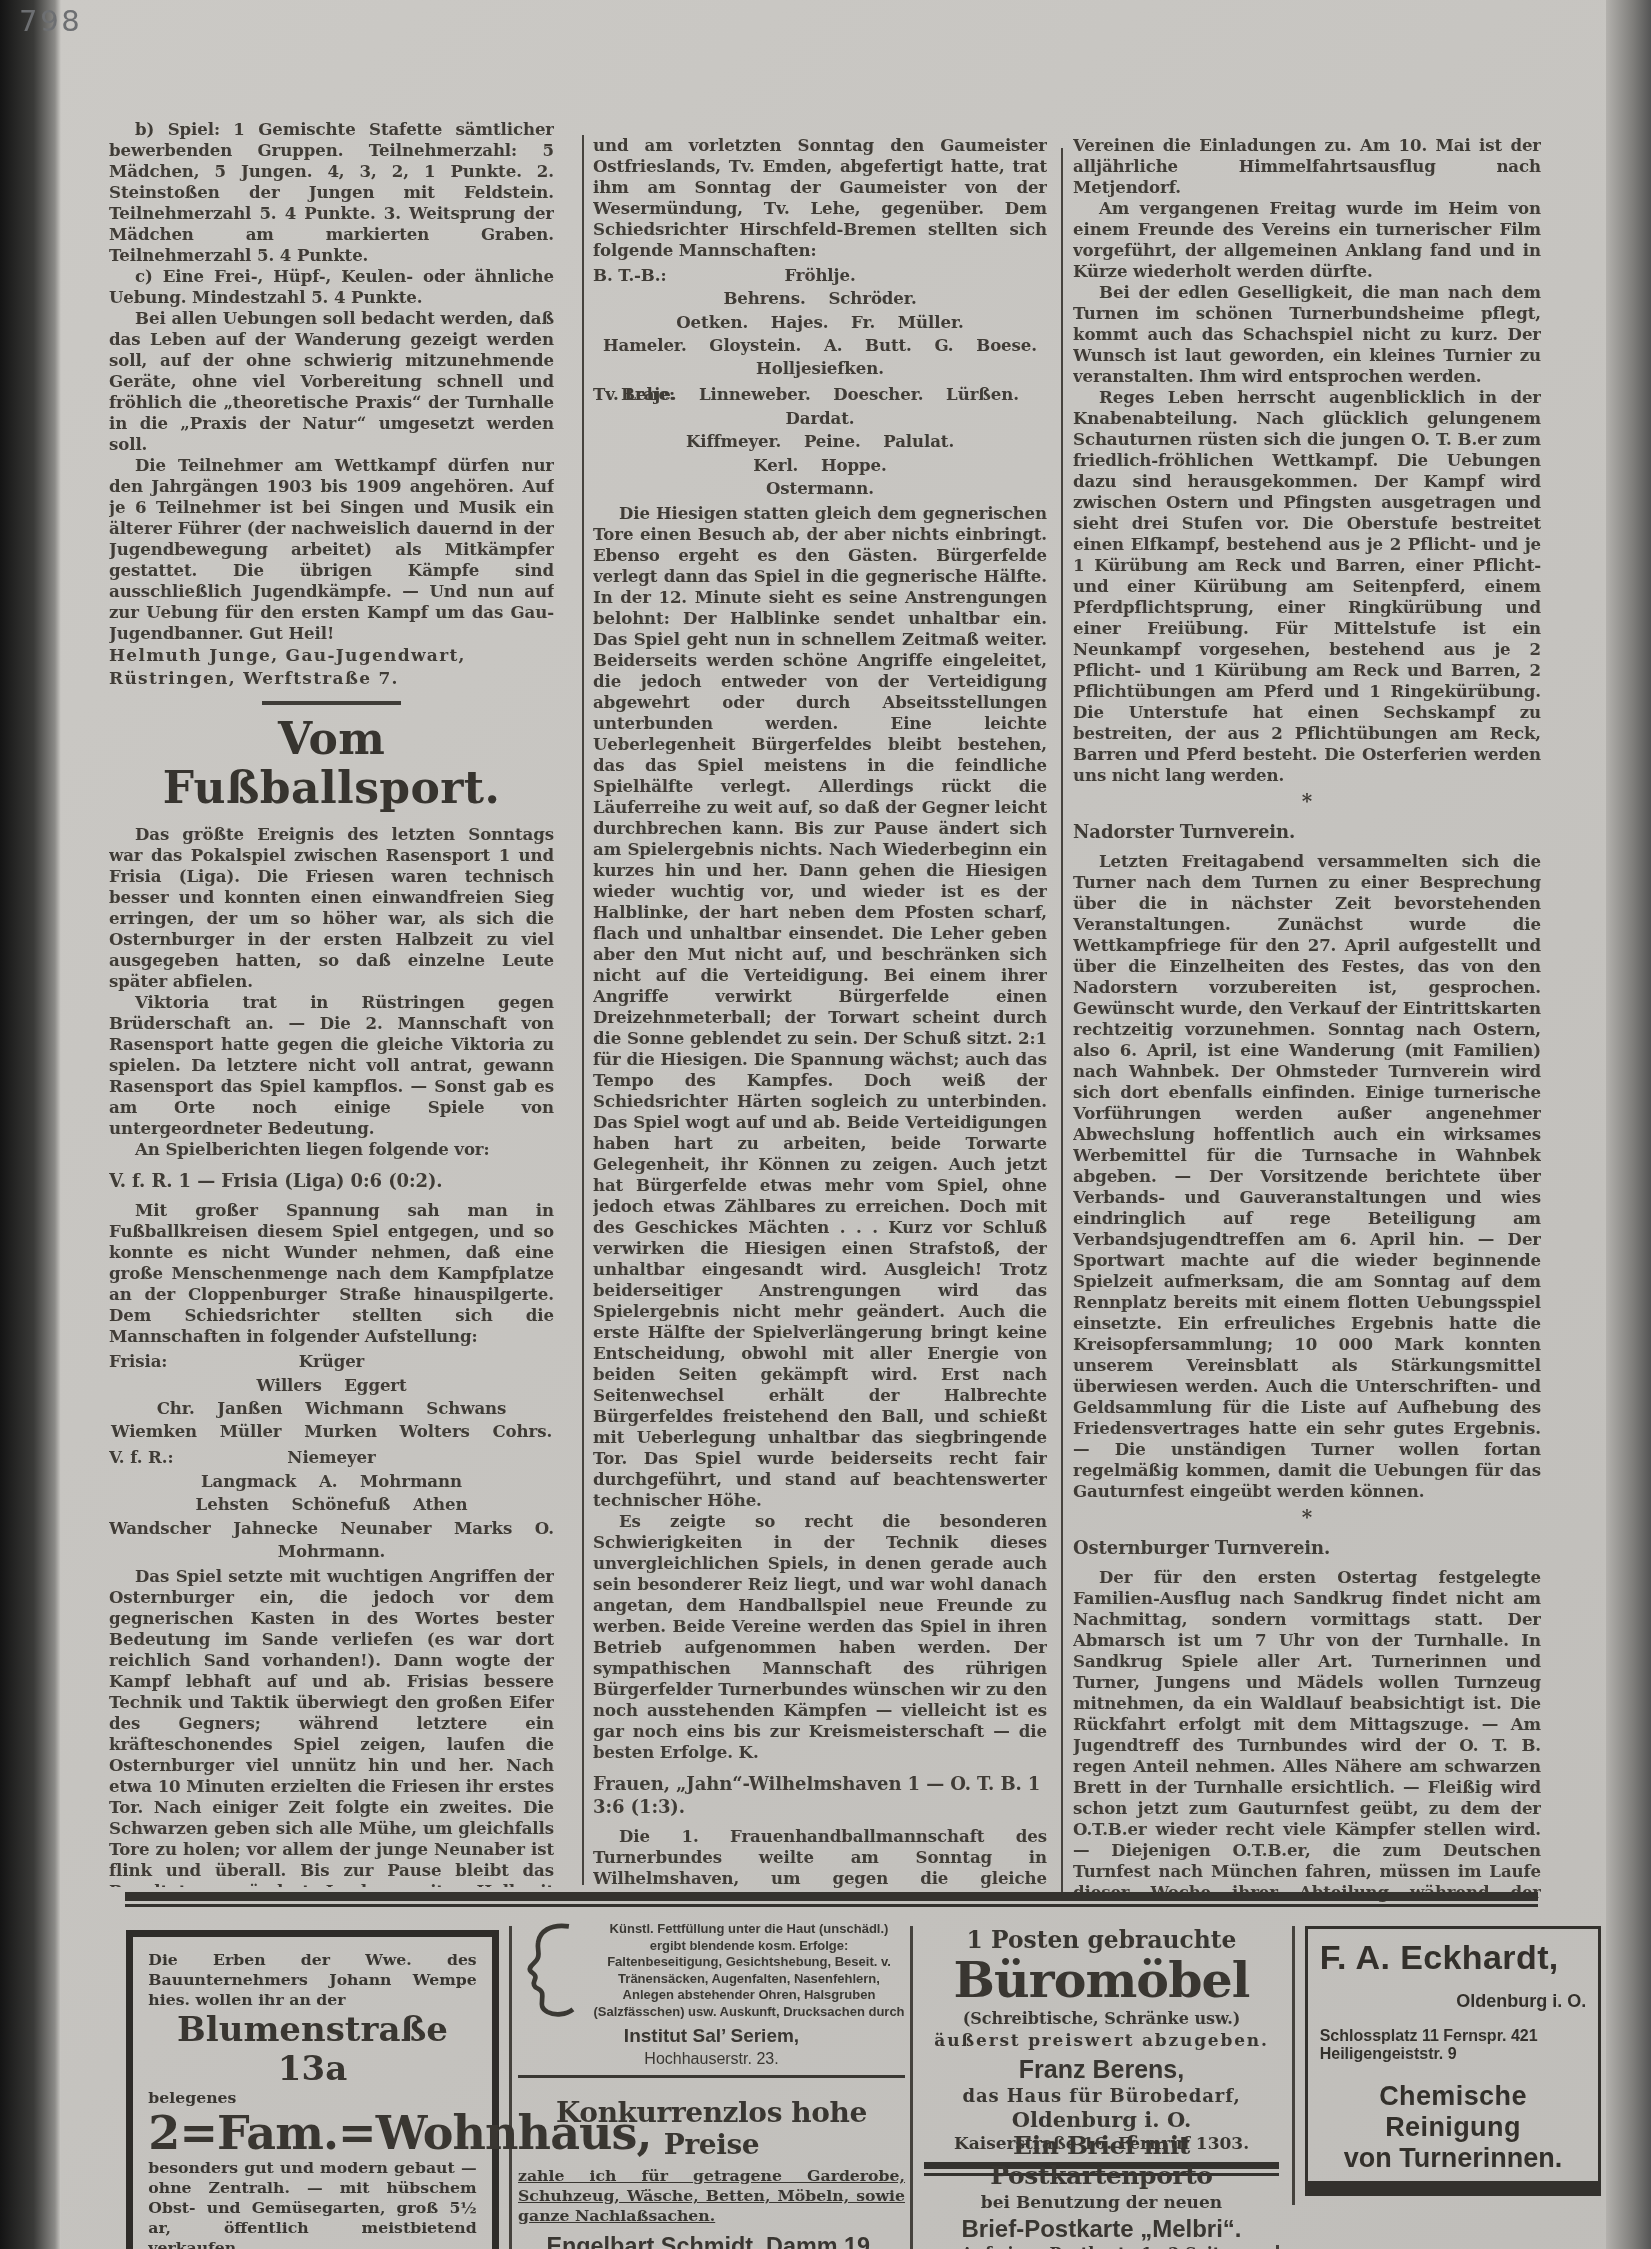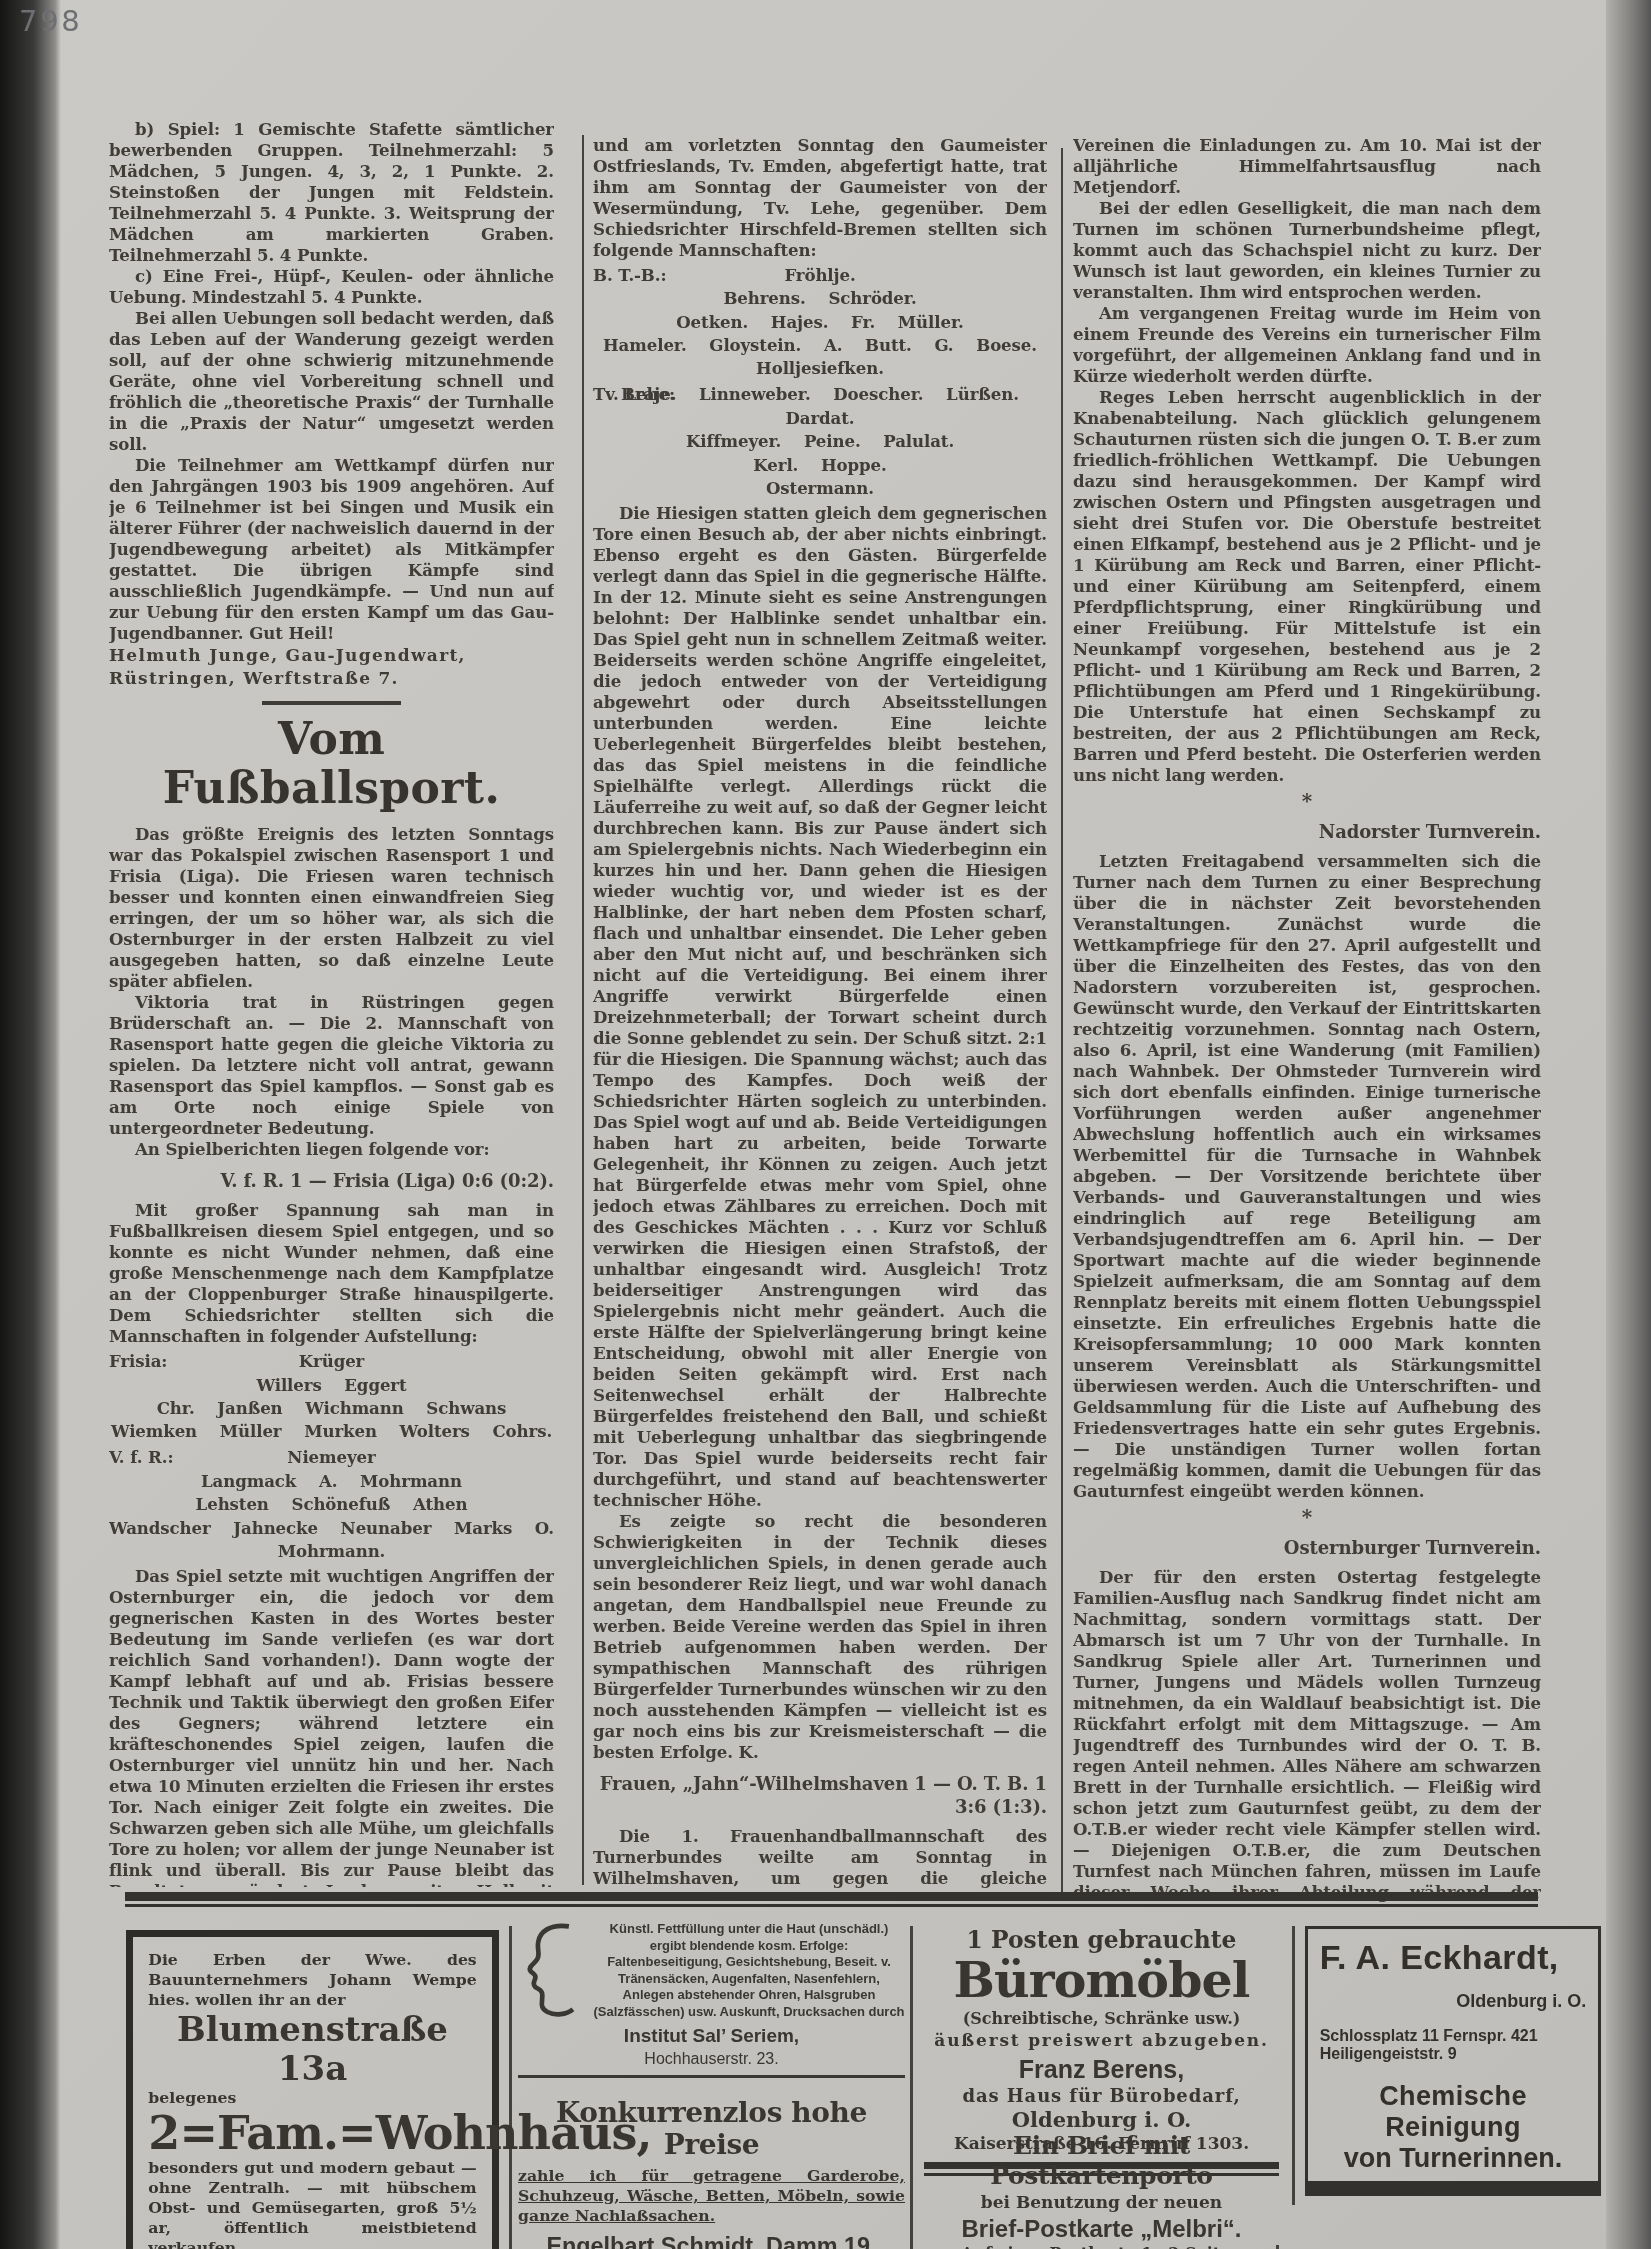--- a/index.html
+++ b/index.html
@@ -15,21 +15,21 @@
         color:#6d6f72;letter-spacing:2.7px;}
   
   .col{position:absolute;overflow:hidden;color:#403c36;}
   .bodytext{font:700 16.6px/21px "DejaVu Serif",serif;text-align:justify;letter-spacing:-0.1px;}
   .p{text-indent:26px;margin:0;}
   .p0{text-indent:0;margin:0;}
   .rule-v{position:absolute;width:2.2px;background:#45423d;}
   .sep{width:139px;height:4px;background:#3f3c37;margin:11.7px auto 9px auto;}
   .headline1{font:700 44px/1.12 "DejaVu Serif",serif;text-align:center;letter-spacing:0.4px;
         color:#37342f;margin:3.6px 0 11.7px 0;}
-  .match-title{text-align:right;font:700 18px/22.5px "DejaVu Serif",serif;margin:10px 0 8px 0;text-indent:0;}
+  .match-title{text-align:left;font:700 18px/22.5px "DejaVu Serif",serif;margin:10px 0 8px 0;text-indent:0;}
   .lineup{position:relative;margin:2.7px 0;}
   .lineup-label{position:absolute;left:0;top:0;font:700 16.6px/23.4px "DejaVu Serif",serif;}
   .lineup-row{text-align:center;font:700 16.6px/23.4px "DejaVu Serif",serif;word-spacing:17px;margin:0;}
   .star{text-align:center;font:700 20px/20px "DejaVu Serif",serif;margin:4.5px 0;}
   .signature{text-align:left;font:700 17px/22.5px "DejaVu Serif",serif;letter-spacing:1.3px;margin-top:0;}
   .center{text-align:center;text-indent:0;}
   
   .ads-divider{position:absolute;left:67px;top:1892px;width:1413px;}
   .bar-thick{height:9px;background:#34322e;margin-bottom:3.1px;}
   .bar-thin{height:3.1px;background:#34322e;}
@@ -108,22 +108,22 @@
       </div>
       <p class="p">Die Hiesigen statten gleich dem gegnerischen Tore einen Besuch ab, der aber nichts einbringt. Ebenso ergeht es den Gästen. Bürgerfelde verlegt dann das Spiel in die gegnerische Hälfte. In der 12. Minute sieht es seine Anstrengungen belohnt: Der Halblinke sendet unhaltbar ein. Das Spiel geht nun in schnellem Zeitmaß weiter. Beiderseits werden schöne Angriffe eingeleitet, die jedoch entweder von der Verteidigung abgewehrt oder durch Abseitsstellungen unterbunden werden. Eine leichte Ueberlegenheit Bürgerfeldes bleibt bestehen, das das Spiel meistens in die feindliche Spielhälfte verlegt. Allerdings rückt die Läuferreihe zu weit auf, so daß der Gegner leicht durchbrechen kann. Bis zur Pause ändert sich am Spielergebnis nichts. Nach Wiederbeginn ein kurzes hin und her. Dann gehen die Hiesigen wieder wuchtig vor, und wieder ist es der Halblinke, der hart neben dem Pfosten scharf, flach und unhaltbar einsendet. Die Leher geben aber den Mut nicht auf, und beschränken sich nicht auf die Verteidigung. Bei einem ihrer Angriffe verwirkt Bürgerfelde einen Dreizehnmeterball; der Torwart scheint durch die Sonne geblendet zu sein. Der Schuß sitzt. 2:1 für die Hiesigen. Die Spannung wächst; auch das Tempo des Kampfes. Doch weiß der Schiedsrichter Härten sogleich zu unterbinden. Das Spiel wogt auf und ab. Beide Verteidigungen haben hart zu arbeiten, beide Torwarte Gelegenheit, ihr Können zu zeigen. Auch jetzt hat Bürgerfelde etwas mehr vom Spiel, ohne jedoch etwas Zählbares zu erreichen. Doch mit des Geschickes Mächten . . . Kurz vor Schluß verwirken die Hiesigen einen Strafstoß, der unhaltbar eingesandt wird. Ausgleich! Trotz beiderseitiger Anstrengungen wird das Spielergebnis nicht mehr geändert. Auch die erste Hälfte der Spielverlängerung bringt keine Entscheidung, obwohl mit aller Energie von beiden Seiten gekämpft wird. Erst nach Seitenwechsel erhält der Halbrechte Bürgerfeldes freistehend den Ball, und schießt mit Ueberlegung unhaltbar das siegbringende Tor. Das Spiel wurde beiderseits recht fair durchgeführt, und stand auf beachtenswerter technischer Höhe.</p>
       <p class="p">Es zeigte so recht die besonderen Schwierigkeiten in der Technik dieses unvergleichlichen Spiels, in denen gerade auch sein besonderer Reiz liegt, und war wohl danach angetan, dem Handballspiel neue Freunde zu werben. Beide Vereine werden das Spiel in ihren Betrieb aufgenommen haben werden. Der sympathischen Mannschaft des rührigen Bürgerfelder Turnerbundes wünschen wir zu den noch ausstehenden Kämpfen — vielleicht ist es gar noch eins bis zur Kreismeisterschaft — die besten Erfolge.  K.</p>
       <p class="match-title">Frauen, „Jahn“-Wilhelmshaven 1 — O. T. B. 1 3:6 (1:3).</p>
       <p class="p">Die 1. Frauenhandballmannschaft des Turnerbundes weilte am Sonntag in Wilhelmshaven, um gegen die gleiche Mannschaft des dortigen Tv. „Jahn“ das fällige Punktspiel auszutragen, bei der sie überaus freundlich aufgenommen wurde.</p>
 
     </div>
 
     <div class="col bodytext" style="left:1015px;top:135px;width:468px;height:1768px;">
       <p class="p0">Vereinen die Einladungen zu. Am 10. Mai ist der alljährliche Himmelfahrtsausflug nach Metjendorf.</p>
+      <p class="p">Am vergangenen Freitag wurde im Heim von einem Freunde des Vereins ein turnerischer Film vorgeführt, der allgemeinen Anklang fand und in Kürze wiederholt werden dürfte.</p>
       <p class="p">Bei der edlen Geselligkeit, die man nach dem Turnen im schönen Turnerbundsheime pflegt, kommt auch das Schachspiel nicht zu kurz. Der Wunsch ist laut geworden, ein kleines Turnier zu veranstalten. Ihm wird entsprochen werden.</p>
-      <p class="p">Am vergangenen Freitag wurde im Heim von einem Freunde des Vereins ein turnerischer Film vorgeführt, der allgemeinen Anklang fand und in Kürze wiederholt werden dürfte.</p>
       <p class="p">Reges Leben herrscht augenblicklich in der Knabenabteilung. Nach glücklich gelungenem Schauturnen rüsten sich die jungen O. T. B.er zum friedlich-fröhlichen Wettkampf. Die Uebungen dazu sind herausgekommen. Der Kampf wird zwischen Ostern und Pfingsten ausgetragen und sieht drei Stufen vor. Die Oberstufe bestreitet einen Elfkampf, bestehend aus je 2 Pflicht- und je 1 Kürübung am Reck und Barren, einer Pflicht- und einer Kürübung am Seitenpferd, einem Pferdpflichtsprung, einer Ringkürübung und einer Freiübung. Für Mittelstufe ist ein Neunkampf vorgesehen, bestehend aus je 2 Pflicht- und 1 Kürübung am Reck und Barren, 2 Pflichtübungen am Pferd und 1 Ringekürübung. Die Unterstufe hat einen Sechskampf zu bestreiten, der aus 2 Pflichtübungen am Reck, Barren und Pferd besteht. Die Osterferien werden uns nicht lang werden.</p>
       <div class="star">*</div>
       <p class="match-title">Nadorster Turnverein.</p>
       <p class="p">Letzten Freitagabend versammelten sich die Turner nach dem Turnen zu einer Besprechung über die in nächster Zeit bevorstehenden Veranstaltungen. Zunächst wurde die Wettkampfriege für den 27. April aufgestellt und über die Einzelheiten des Festes, das von den Nadorstern vorzubereiten ist, gesprochen. Gewünscht wurde, den Verkauf der Eintrittskarten rechtzeitig vorzunehmen. Sonntag nach Ostern, also 6. April, ist eine Wanderung (mit Familien) nach Wahnbek. Der Ohmsteder Turnverein wird sich dort ebenfalls einfinden. Einige turnerische Vorführungen werden außer angenehmer Abwechslung hoffentlich auch ein wirksames Werbemittel für die Turnsache in Wahnbek abgeben. — Der Vorsitzende berichtete über Verbands- und Gauveranstaltungen und wies eindringlich auf rege Beteiligung am Verbandsjugendtreffen am 6. April hin. — Der Sportwart machte auf die wieder beginnende Spielzeit aufmerksam, die am Sonntag auf dem Rennplatz bereits mit einem flotten Uebungsspiel einsetzte. Ein erfreuliches Ergebnis hatte die Kreisopfersammlung; 10 000 Mark konnten unserem Vereinsblatt als Stärkungsmittel überwiesen werden. Auch die Unterschriften- und Geldsammlung für die Liste auf Aufhebung des Friedensvertrages hatte ein sehr gutes Ergebnis. — Die unständigen Turner wollen fortan regelmäßig kommen, damit die Uebungen für das Gauturnfest eingeübt werden können.</p>
       <div class="star">*</div>
       <p class="match-title">Osternburger Turnverein.</p>
       <p class="p">Der für den ersten Ostertag festgelegte Familien-Ausflug nach Sandkrug findet nicht am Nachmittag, sondern vormittags statt. Der Abmarsch ist um 7 Uhr von der Turnhalle. In Sandkrug Spiele aller Art. Turnerinnen und Turner, Jungens und Mädels wollen Turnzeug mitnehmen, da ein Waldlauf beabsichtigt ist. Die Rückfahrt erfolgt mit dem Mittagszuge. — Am Jugendtreff des Turnbundes wird der O. T. B. regen Anteil nehmen. Alles Nähere am schwarzen Brett in der Turnhalle ersichtlich. — Fleißig wird schon jetzt zum Gauturnfest geübt, zu dem der O.T.B.er wieder recht viele Kämpfer stellen wird. — Diejenigen O.T.B.er, die zum Deutschen Turnfest nach München fahren, müssen im Laufe dieser Woche ihrer Abteilung während der Turnstunde ihre Angaben machen, was nicht versäumt werden darf. — Am Karfreitag wird der Sommerbetrieb durch einen Spielnachmittag auf dem bekannten vergrößerten Wunderburgplatz eröffnet. Der O. T. B. stellt in diesem Jahre auf: für Männer zwei Handball-, zwei Schlagball-, vier Faustballmannschaften; für Frauen eine Handball-, zwei Faustball-, eine Schlagball-, zwei Trommelballmannschaften. Auch die Kinderabteilungen werden wieder rege am Spiel beteiligt sein, so daß also der Spielbetrieb in vollem Umfange betrieben wird.  Sa.</p>
 
     </div>
 

